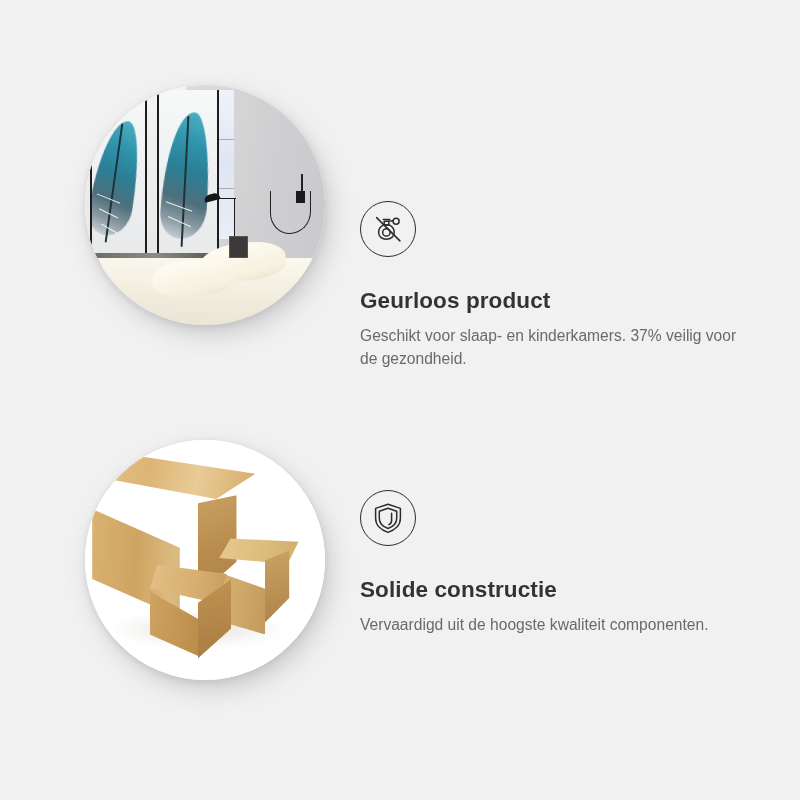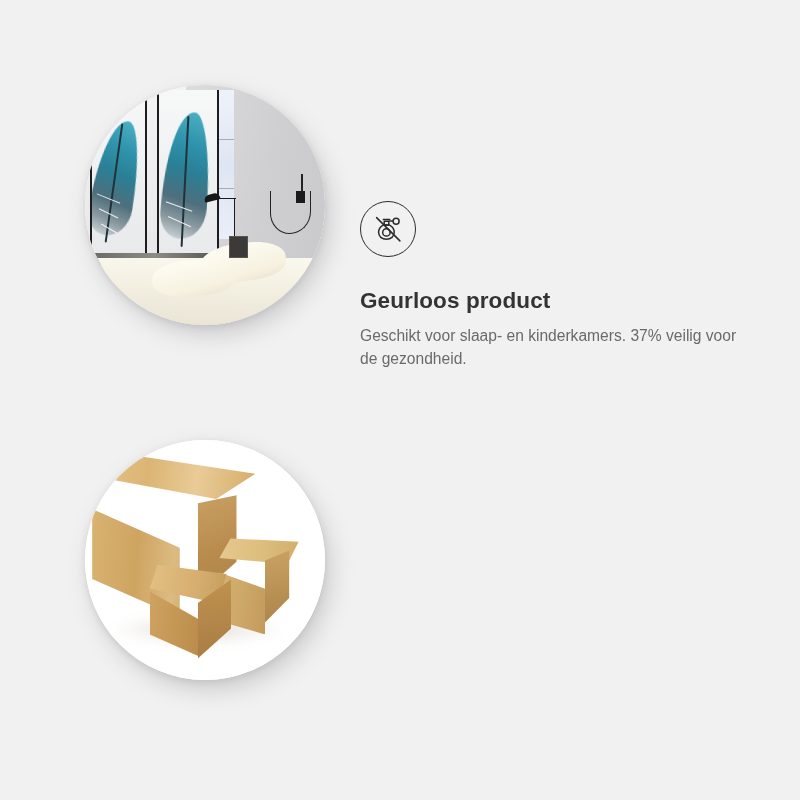--- a/index.html
+++ b/index.html
@@ -209,15 +209,26 @@
           <div class="face grain-v" id="blk3-front"></div>
           <div class="face grain-ring" id="blk3-right"></div>
 
           <div class="face grain-ring" id="blk2-top"></div>
           <div class="face grain-v" id="blk2-front"></div>
           <div class="face grain-ring" id="blk2-right"></div>
         </div>
       </div>
     </div>
 
+    <div class="content">
+      <div class="badge">
+        <svg width="32" height="34" viewBox="0 0 32 34" fill="none" stroke="#2b2b2b" stroke-width="1.5" stroke-linecap="round" stroke-linejoin="round">
+          <path d="M16 3.2 L28.4 7.4 V17.2 C28.4 24.2 22.9 29.2 16 31.4 C9.1 29.2 3.6 24.2 3.6 17.2 V7.4 Z"></path>
+          <path d="M16 7.2 L24.7 10.2 V17.3 C24.7 22.3 20.9 25.8 16 27.5 C11.1 25.8 7.3 22.3 7.3 17.3 V10.2 Z"></path>
+          <path d="M19.6 12.3 V19.8 C19.6 21.6 18.4 22.9 16.9 23.6"></path>
+        </svg>
+      </div>
+      <div class="feature-title">Solide constructie</div>
+      <div class="feature-desc">Vervaardigd uit de hoogste kwaliteit componenten.</div>
+    </div>
   </div>
 
 </div>
 
 </body></html>

